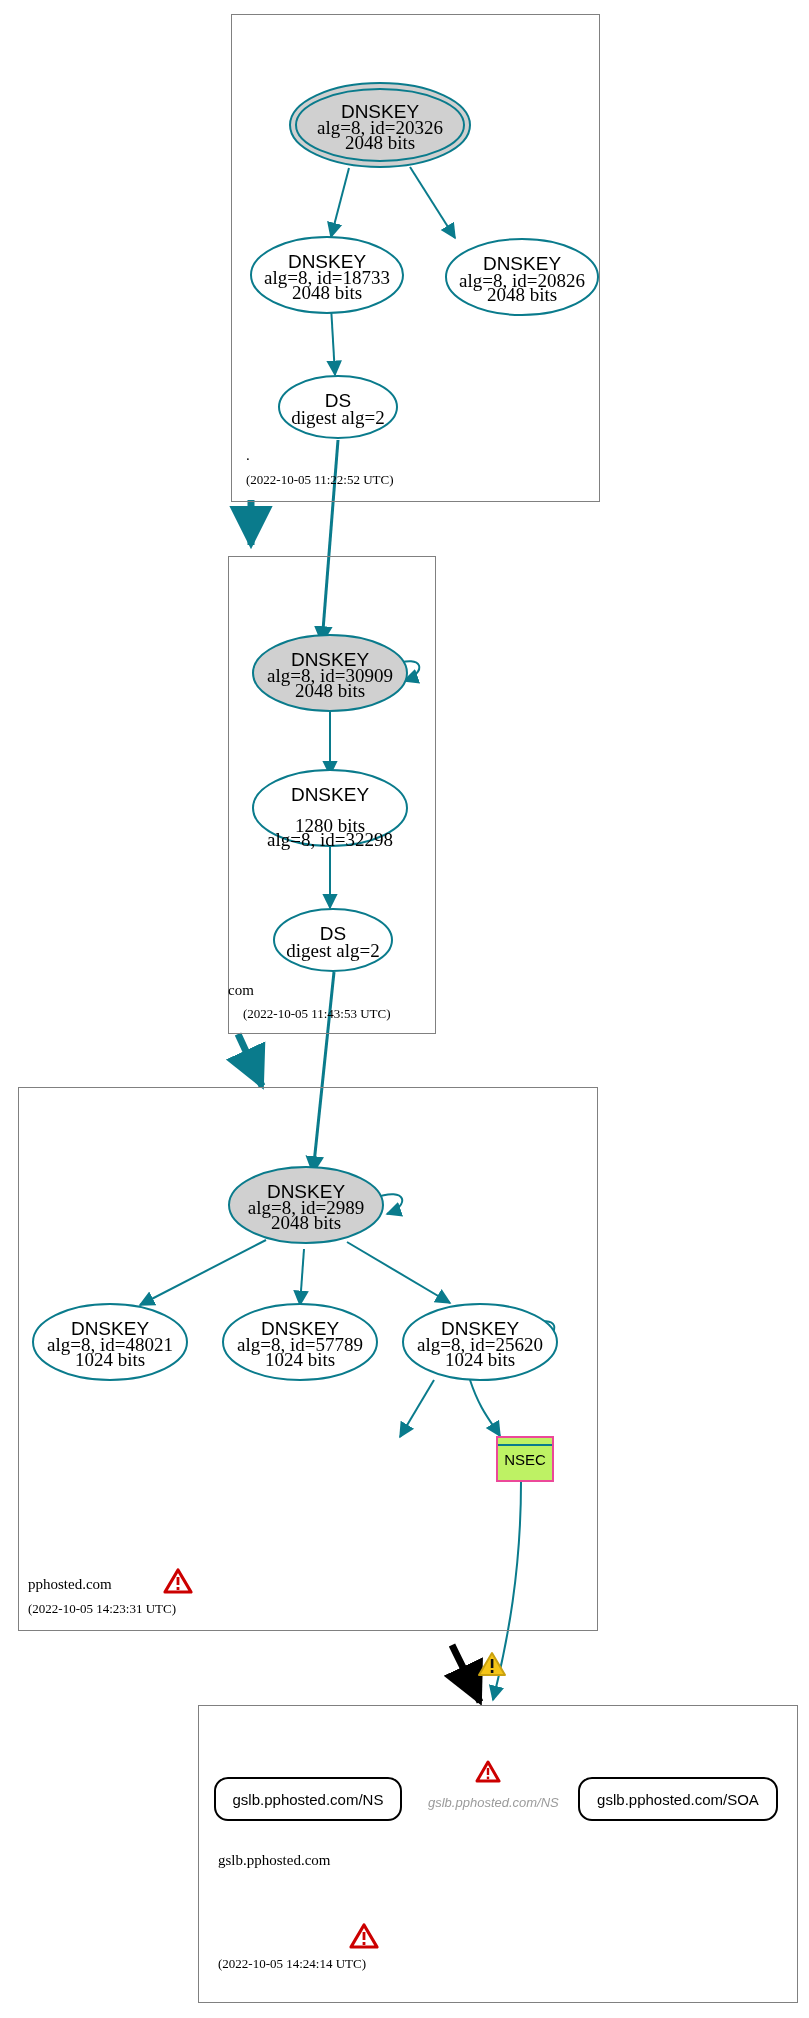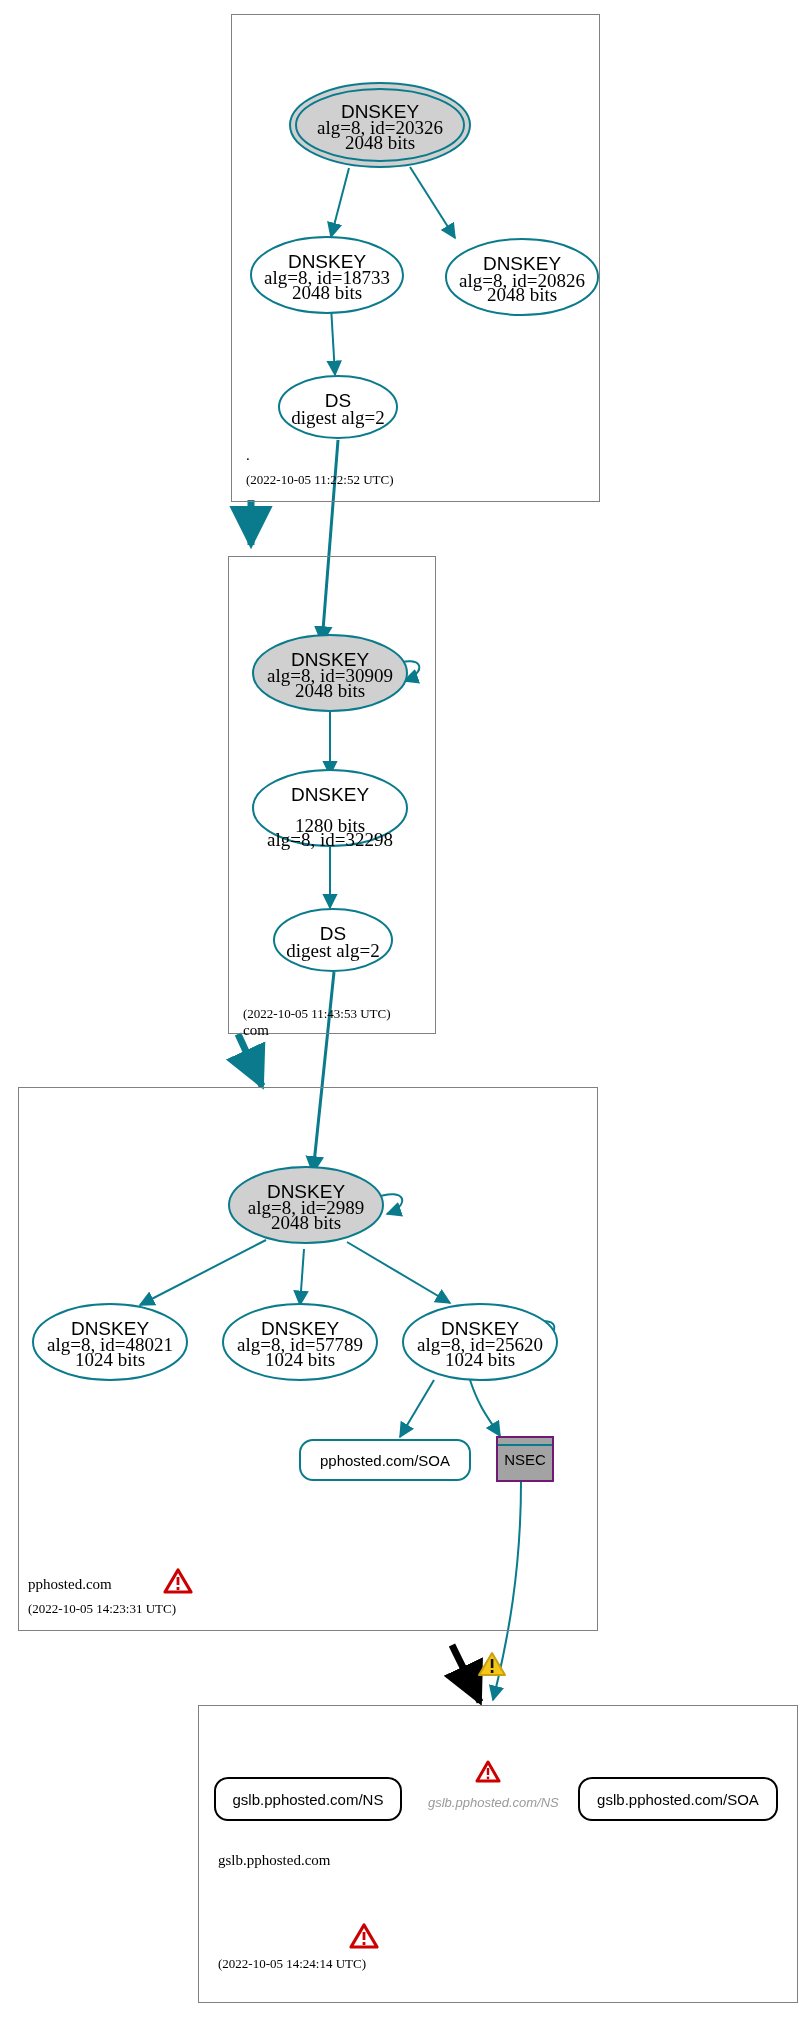--- a/index.html
+++ b/index.html
@@ -24,21 +24,21 @@
   }
   .t1{font-family:"Liberation Sans", sans-serif;font-size:19px;line-height:16px;}
   .t2{font-family:"Liberation Serif", serif;font-size:19px;line-height:14px;}
   .rr-box{
     position:absolute;box-sizing:border-box;display:flex;align-items:center;justify-content:center;
     background:#fff;white-space:nowrap;
   }
   .rr-secure{border:2px solid #0a7b8c;border-radius:14px;}
   .rr-insecure{border:2px solid #000000;border-radius:14px;}
   .rr-label{font-family:"Liberation Sans", sans-serif;font-size:15px;color:#000;}
-  .nsec-box{position:absolute;box-sizing:border-box;border:2px solid #701a75;background:#a3a3a3;}
+  .nsec-box{position:absolute;box-sizing:border-box;border:2px solid #ec4899;background:#bef264;}
   .nsec-head{height:8px;border-bottom:2px solid #0a7b8c;box-sizing:border-box;}
   .nsec-body{display:flex;align-items:center;justify-content:center;height:26px;}
   .ghost-label{
     position:absolute;font-family:"Liberation Sans", sans-serif;font-style:italic;
     font-size:13px;color:#9b9b9b;white-space:nowrap;
   }
   .warn{position:absolute;}
 </style>
 </head>
 <body>
@@ -154,21 +154,21 @@
   <div class="ell-text t2" style="left:237px;top:286px;width:180px;">2048 bits</div>
 
   <div class="ell-text t1" style="left:432px;top:256px;width:180px;">DNSKEY</div>
   <div class="ell-text t2" style="left:432px;top:274px;width:180px;">alg=8, id=20826</div>
   <div class="ell-text t2" style="left:432px;top:288px;width:180px;">2048 bits</div>
 
   <div class="ell-text t1" style="left:248px;top:393px;width:180px;">DS</div>
   <div class="ell-text t2" style="left:248px;top:411px;width:180px;">digest alg=2</div>
 
   <div class="zone-box" style="left:228px;top:556px;width:208px;height:478px;"></div>
-  <div class="zone-label zone-name" style="left:243px;top:982px;margin-top:40px;">com</div>
+  <div class="zone-label zone-name" style="left:228px;top:982px;">com</div>
   <div class="zone-label zone-time" style="left:243px;top:1006px;">(2022-10-05 11:43:53 UTC)</div>
 
   <svg class="layer">
     <g>
       <ellipse cx="330" cy="673" rx="77" ry="38" fill="#d0d0d0" stroke="#0a7b8c" stroke-width="2"></ellipse>
     </g>
     <g>
       <ellipse cx="330" cy="808" rx="77" ry="38" fill="#ffffff" stroke="#0a7b8c" stroke-width="2"></ellipse>
     </g>
     <g>
@@ -223,23 +223,20 @@
   <div class="ell-text t2" style="left:20px;top:1353px;width:180px;">1024 bits</div>
 
   <div class="ell-text t1" style="left:210px;top:1321px;width:180px;">DNSKEY</div>
   <div class="ell-text t2" style="left:210px;top:1338px;width:180px;">alg=8, id=57789</div>
   <div class="ell-text t2" style="left:210px;top:1353px;width:180px;">1024 bits</div>
 
   <div class="ell-text t1" style="left:390px;top:1321px;width:180px;">DNSKEY</div>
   <div class="ell-text t2" style="left:390px;top:1338px;width:180px;">alg=8, id=25620</div>
   <div class="ell-text t2" style="left:390px;top:1353px;width:180px;">1024 bits</div>
 
-  <div class="rr-box rr-secure" style="left:299px;top:1439px;width:172px;height:42px;">
-    <span class="rr-label">pphosted.com/SOA</span>
-  </div>
 
   <div class="nsec-box" style="left:496px;top:1436px;width:58px;height:46px;">
     <div class="nsec-head"></div>
     <div class="nsec-body">
       <span class="rr-label">NSEC</span>
     </div>
   </div>
 
   <svg class="layer warn" style="left:0;top:0;">
     <g transform="translate(479,1653)">

